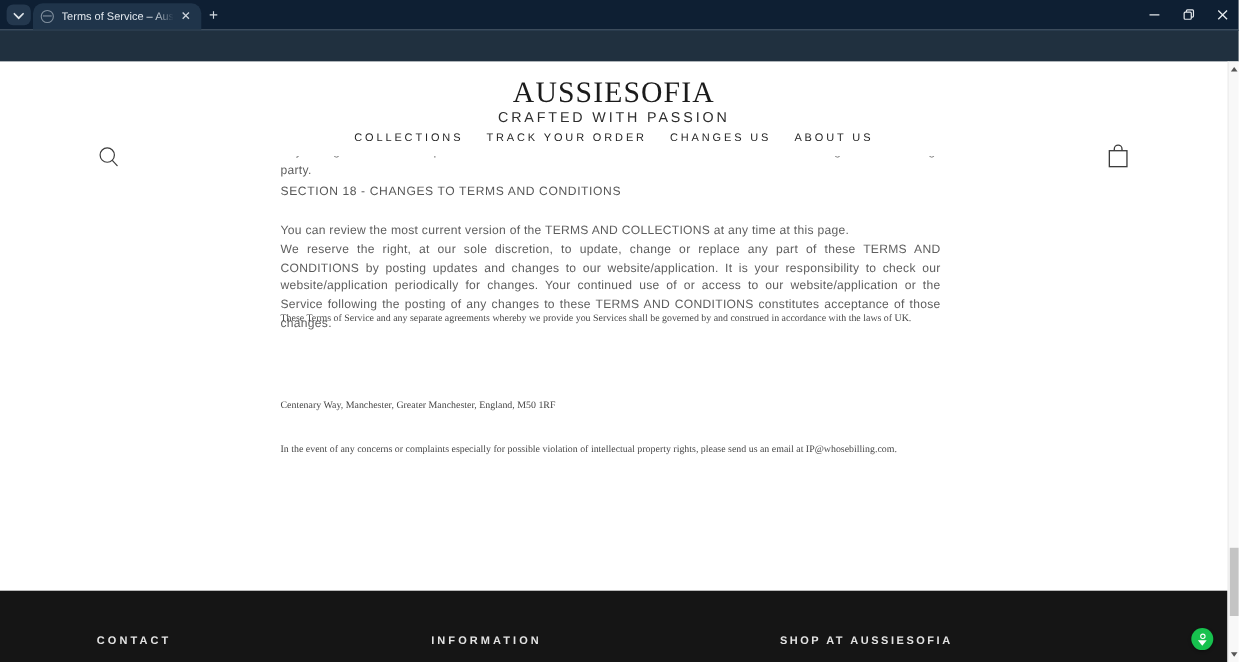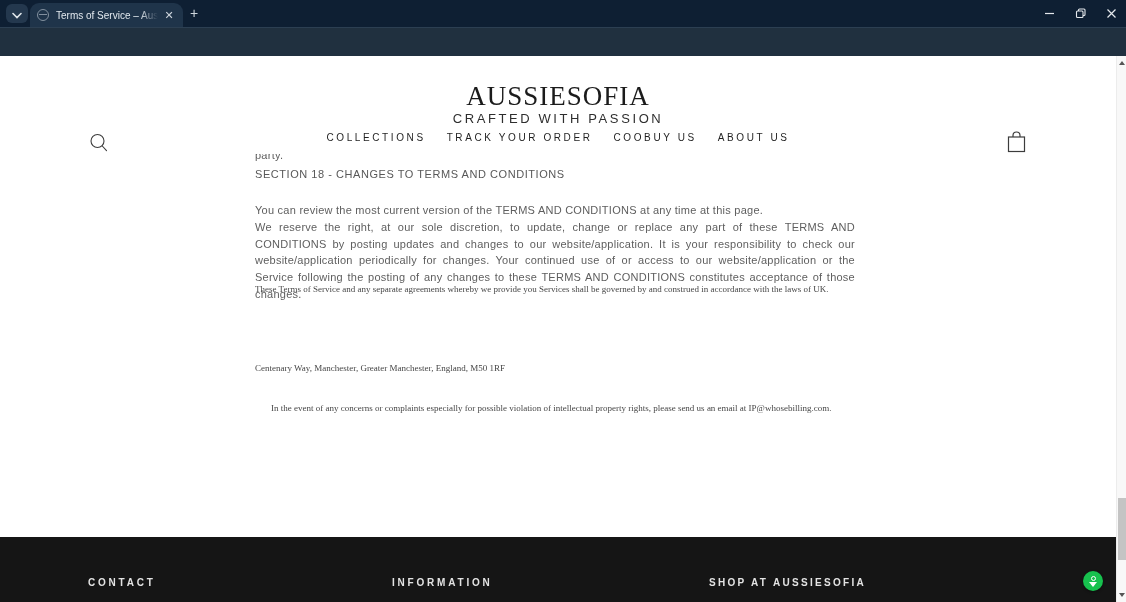--- a/index.html
+++ b/index.html
@@ -37,40 +37,40 @@
   .tb-icon { position:absolute; top:32px; width:20px; height:20px; display:flex; align-items:center; justify-content:center; cursor:pointer; }
   #toolbar-divider { position:absolute; left:1049px; top:34px; width:1px; height:15px; background:#3b4d60; }
   #avatar { position:absolute; left:1079px; top:32px; width:19px; height:19px; border-radius:50%;
             background:#3e8ed6; border:1.5px solid #7db7ec; cursor:pointer; }
   #avatar::after{ content:""; position:absolute; left:4px; top:4px; width:8px; height:8px; border-radius:50%;
                   border:2px solid #cfe6fb; border-left-color:transparent; transform:rotate(-35deg); }
 
   
   #page { position:absolute; left:0; top:56px; width:1126px; height:546px; background:#fff; }
 
-  #site-header { position:absolute; left:0; top:16px; width:1116px; height:82px; background:#fff; z-index:3; }
+  #site-header { position:absolute; left:0; top:4px; width:1116px; height:82px; background:#fff; z-index:3; }
   #logo { position:absolute; left:0; top:9px; width:100%; text-align:center;
           font-family:"Liberation Serif", serif; font-size:27px; color:#1b1b1b; letter-spacing:1px; cursor:pointer; }
   #tagline { position:absolute; left:0; top:39px; width:100%; text-align:center;
              font-size:13px; letter-spacing:2.6px; color:#2e2e2e; }
   #main-nav { position:absolute; left:0; top:60px; width:100%; display:flex; justify-content:center; gap:21px; }
   #main-nav span { font-size:10px; letter-spacing:2.6px; color:#1f1f1f; cursor:pointer; }
   #search-btn { position:absolute; left:88px; top:76px; width:22px; height:22px; cursor:pointer; z-index:4; }
   #cart-btn   { position:absolute; left:1006px; top:74px; width:22px; height:24px; cursor:pointer; z-index:4; }
 
   #content { position:absolute; left:255px; top:0; width:600px; z-index:1; color:#5e5e5e; }
   .body-sans { font-size:11px; letter-spacing:.25px; line-height:16.8px; color:#5e5e5e; }
   .body-mono { font-family:Liberation Serif, serif; font-size:9px; line-height:13.4px; color:#474747; width:588px; }
   #clipped-line   { position:absolute; top:74px; width:600px; }
   #section-head   { position:absolute; top:112px; letter-spacing:.55px; font-size:11px; color:#585858; }
   #para-block     { position:absolute; top:146px; width:600px; }
   #para2          { text-align:justify; }
   #governing-law  { position:absolute; top:227px; }
   #company-block  { position:absolute; top:306px; }
-  #ip-notice      { position:absolute; top:346px;margin-left:16px; }
+  #ip-notice      { position:absolute; top:346px; }
 
   #footer { position:absolute; left:0; top:481px; width:1116px; height:65px; background:#151515; }
   .foot-col { position:absolute; top:40px; font-size:10px; font-weight:bold; letter-spacing:2.8px; color:#e3e3e3; }
   #foot-contact { left:88px;text-align:right; } #foot-info { left:392px;text-align:right; } #foot-shop { left:661px; letter-spacing:2.3px;padding-left:48px; }
 
   #chat-widget { position:absolute; left:1083px; top:515px; width:20px; height:20px; border-radius:50%;
                  background:#17c14e; z-index:6; cursor:pointer; box-shadow:0 1px 3px rgba(0,0,0,.4);
                  display:flex; flex-direction:column; align-items:center; justify-content:center; }
   #chat-widget .dot { width:5px; height:5px; border:1.5px solid #fff; border-radius:50%; }
   #chat-widget .chev { width:0; height:0; margin-top:1px; border-left:4.5px solid transparent;
@@ -182,37 +182,37 @@
       </svg>
   </div>
 </div>
 
 <div id="page">
 
   <div id="content">
     <div id="clipped-line" class="body-sans">Any ambiguities in the interpretation of these TERMS AND CONDITIONS those not be construed against the drafting party.</div>
     <div id="section-head">SECTION 18 - CHANGES TO TERMS AND CONDITIONS</div>
     <div id="para-block">
-      <div class="body-sans" id="para1">You can review the most current version of the TERMS AND CONDITIONS at any time at this page.</div>
+      <div class="body-sans" id="para1">You can review the most current version of the TERMS AND COLLECTIONS at any time at this page.</div>
       <div class="body-sans" id="para2">We reserve the right, at our sole discretion, to update, change or replace any part of these TERMS AND CONDITIONS by posting updates and changes to our website/application. It is your responsibility to check our website/application periodically for changes. Your continued use of or access to our website/application or the Service following the posting of any changes to these TERMS AND CONDITIONS constitutes acceptance of those changes.</div>
     </div>
     <div id="governing-law" class="body-mono">These Terms of Service and any separate agreements whereby we provide you Services shall be governed by and construed in accordance with the laws of UK.</div>
     <div id="company-block">
       <div class="body-mono">Centenary Way, Manchester, Greater Manchester, England, M50 1RF</div>
     </div>
     <div id="ip-notice" class="body-mono">In the event of any concerns or complaints especially for possible violation of intellectual property rights, please send us an email at IP@whosebilling.com.</div>
   </div>
 
   <div id="site-header">
     <div id="logo">AUSSIESOFIA</div>
     <div id="tagline">CRAFTED WITH PASSION</div>
     <div id="main-nav">
       <span>COLLECTIONS</span>
       <span>TRACK YOUR ORDER</span>
-      <span>COOBUY US</span>
+      <span>CHANGES US</span>
       <span>ABOUT US</span>
     </div>
   </div>
   <div id="search-btn">
     <svg width="22" height="22" viewBox="0 0 22 22">
         <circle cx="9.5" cy="9" r="6.5" stroke="#3c3c3c" stroke-width="1.1" fill="none"></circle>
         <path d="M14.3 14l4.2 4.6" stroke="#3c3c3c" stroke-width="1.1" stroke-linecap="round"></path>
       </svg>
   </div>
   <div id="cart-btn">

